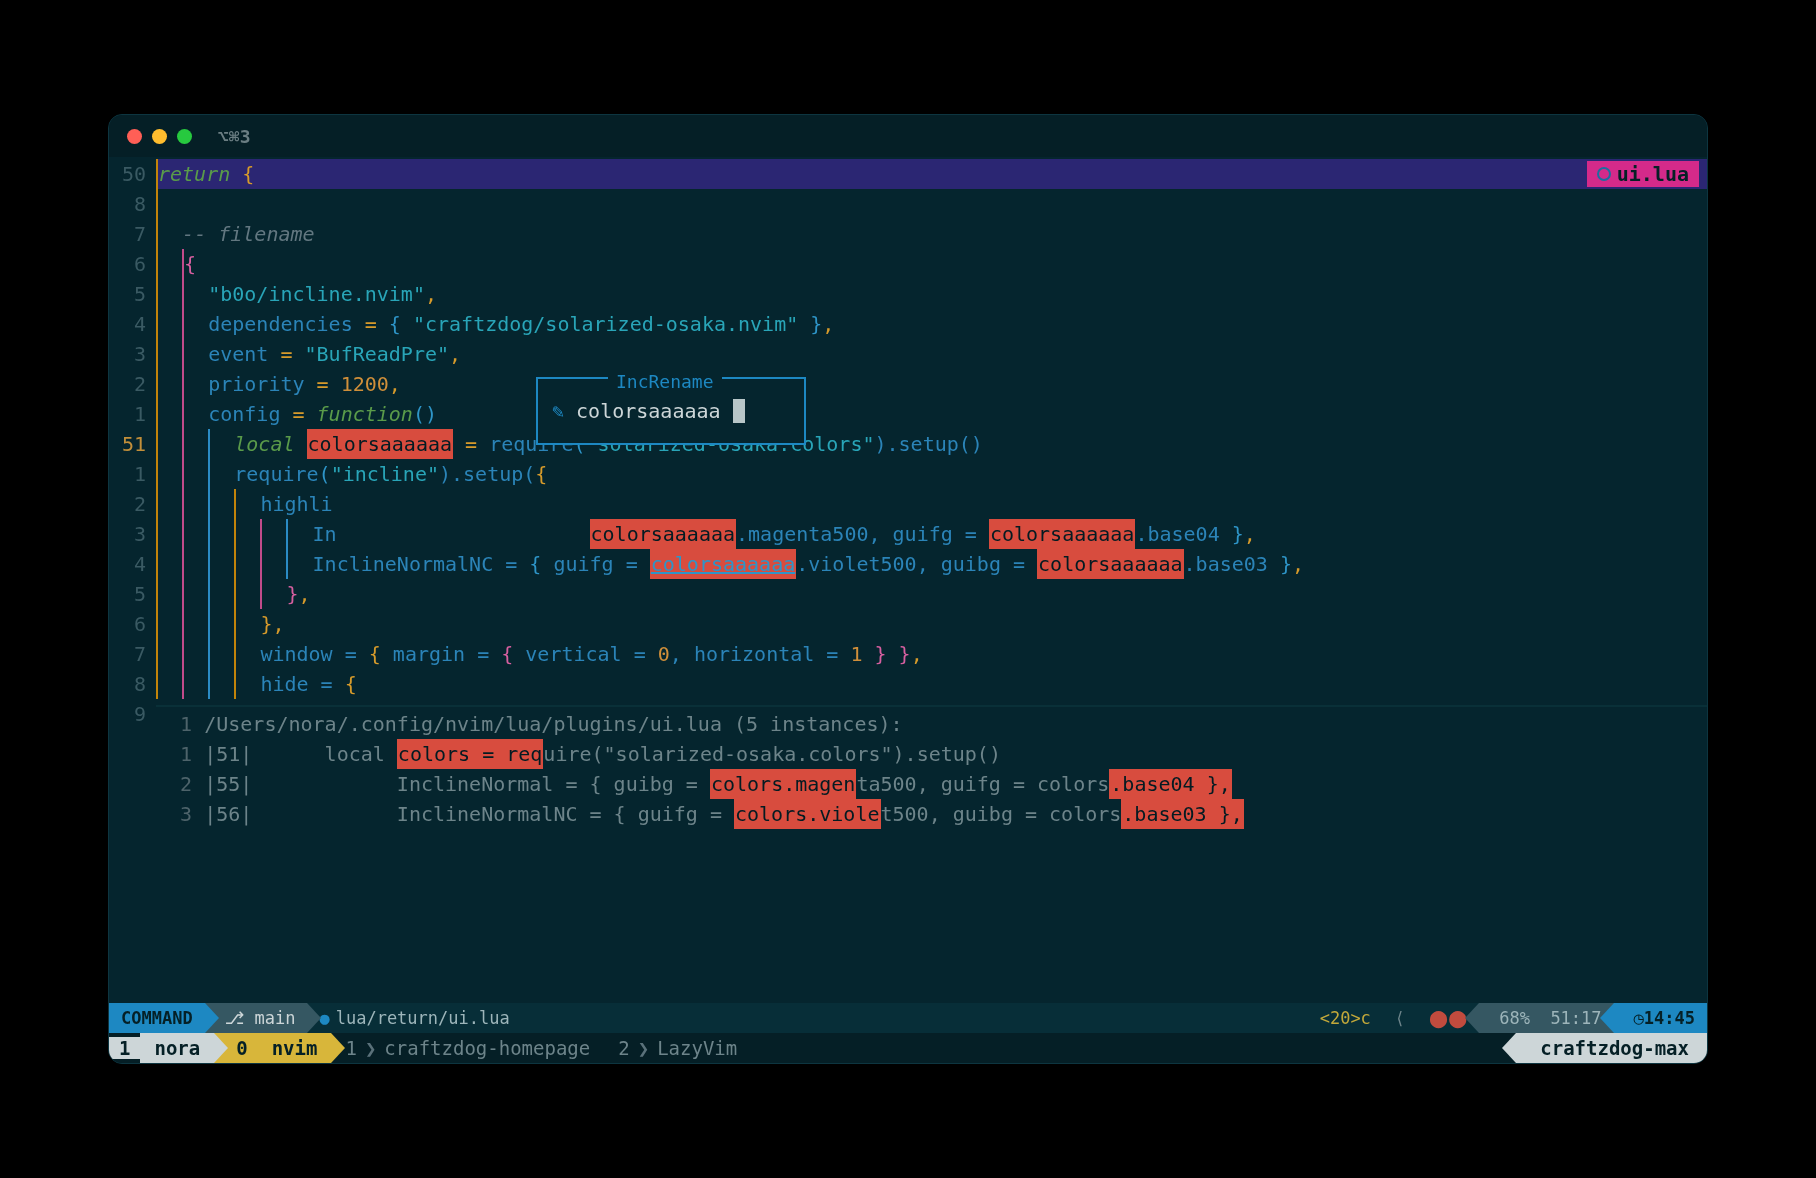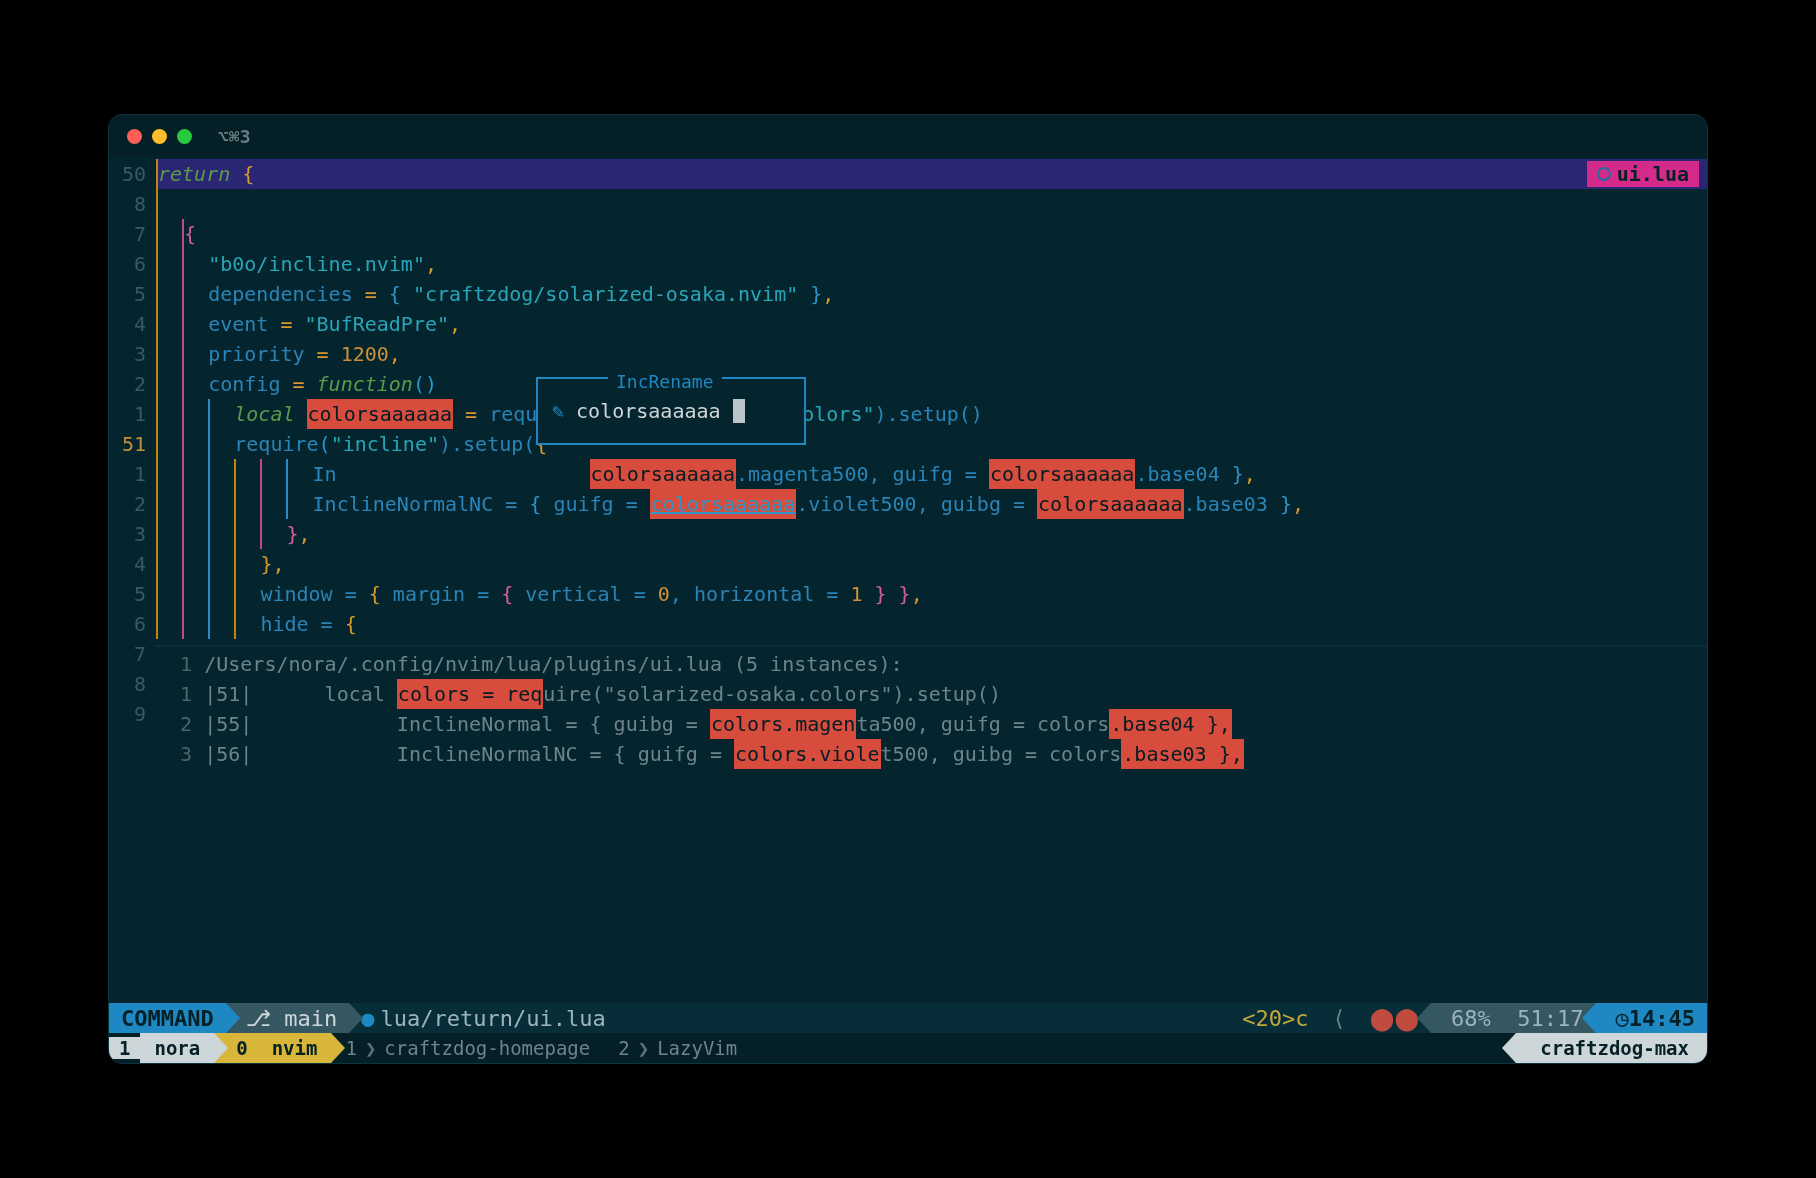--- a/index.html
+++ b/index.html
@@ -62,21 +62,21 @@
 }
 .rename-title { position:absolute; top:-12px; left:70px; background:#05252e; color:#1d88c2; padding:0 8px; font-size:18px; }
 .rename-line { display:flex; align-items:center; gap:12px; height:100%; padding:0 14px; color:#cdd6d8; }
 .rename-line .cursor { width:12px; height:24px; background:#b8c6c8; display:inline-block; }
 .pen-icon{color:#1d88c2; font-size:20px;}
 .qf-sep { height:2px; background:#093038; margin:6px 0 2px 0; }
 .qf { color:#6d848a; }
 .qf .qfnum{color:#4d636a;}
 .i{}
 .status1 {
-  height:30px; background:#072e38; display:flex; align-items:center; font-size:22px; color:#9db5ba;
+  height:30px; background:#072e38; display:flex; align-items:center; font-size:17px; color:#9db5ba;
 }
 .seg{display:flex;align-items:center;height:100%;padding:0 12px;position:relative;}
 .seg-mode{background:#1d88c2;color:#052026;font-weight:700;}
 .arrow-r::after{content:'';position:absolute;right:-14px;top:0;border-top:15px solid transparent;border-bottom:15px solid transparent;border-left:14px solid var(--bg);z-index:1;}
 .arrow-l::before{content:'';position:absolute;left:-14px;top:0;border-top:15px solid transparent;border-bottom:15px solid transparent;border-right:14px solid var(--bg);z-index:1;}
 .seg-branch{background:#355762;--bg:#355762;color:#cdd6d8;padding-left:20px;}
 .seg-file{background:#072e38;--bg:#072e38;}
 .seg-file .dot{color:#1d88c2;margin-right:6px;}
 .flex-grow{flex:1;}
 .c-count{color:#c2a83a;}
@@ -128,28 +128,30 @@
       <div>9</div>
     </div>
     <div class="code">
 
       <div class="ln hl">
         <span class="brace-col b0"></span>
         <span class="kw">return </span><span class="pun">{</span>
         <div class="pill"><span class="ring"></span><span>ui.lua</span></div>
       </div>
       <div class="ln"><span class="brace-col b0"></span></div>
+      <div class="ln"><span class="brace-col b0"></span><span class="indent">  </span><span class="comment">-- filename</span></div>
       <div class="ln"><span class="brace-col b0"></span><span class="indent">  </span><span class="brace-col b1"></span><span class="punp">{</span></div>
       <div class="ln"><span class="brace-col b0"></span><span class="indent">  </span><span class="brace-col b1"></span><span class="indent">  </span><span class="str">"b0o/incline.nvim"</span><span class="pun">,</span></div>
       <div class="ln"><span class="brace-col b0"></span><span>  </span><span class="brace-col b1"></span><span>  </span><span class="fld">dependencies </span><span class="pun">= </span><span class="punb">{ </span><span class="str">"craftzdog/solarized-osaka.nvim" </span><span class="punb">}</span><span class="pun">,</span></div>
       <div class="ln"><span class="brace-col b0"></span><span>  </span><span class="brace-col b1"></span><span>  </span><span class="fld">event </span><span class="pun">= </span><span class="str">"BufReadPre"</span><span class="pun">,</span></div>
       <div class="ln"><span class="brace-col b0"></span><span>  </span><span class="brace-col b1"></span><span>  </span><span class="fld">priority </span><span class="pun">= </span><span class="num">1200</span><span class="pun">,</span></div>
       <div class="ln"><span class="brace-col b0"></span><span>  </span><span class="brace-col b1"></span><span>  </span><span class="fld">config </span><span class="pun">= </span><span class="kw">function</span><span class="punb">()</span></div>
       <div class="ln"><span class="brace-col b0"></span><span>  </span><span class="brace-col b1"></span><span>  </span><span class="brace-col b2"></span><span>  </span><span class="kw">local </span><span class="hlvar">colorsaaaaaa</span><span class="pun"> = </span><span class="fld">require</span><span class="punb">(</span><span class="str">"solarized-osaka.colors"</span><span class="fld">).setup()</span></div>
       <div class="ln"><span class="brace-col b0"></span><span>  </span><span class="brace-col b1"></span><span>  </span><span class="brace-col b2"></span><span>  </span><span class="fld">require</span><span class="punb">(</span><span class="str">"incline"</span><span class="fld">).setup(</span><span class="pun">{</span></div>
+      <div class="ln"><span class="brace-col b0"></span><span>  </span><span class="brace-col b1"></span><span>  </span><span class="brace-col b2"></span><span>  </span><span class="brace-col b3"></span><span>  </span><span class="fld">highli</span></div>
       <div class="ln"><span class="brace-col b0"></span><span>  </span><span class="brace-col b1"></span><span>  </span><span class="brace-col b2"></span><span>  </span><span class="brace-col b3"></span><span>  </span><span class="brace-col b4"></span><span>  </span><span class="brace-col b5"></span><span>  </span><span class="fld">In</span><span>                     </span><span class="hlvar">colorsaaaaaa</span><span class="fld">.magenta500, guifg = </span><span class="hlvar">colorsaaaaaa</span><span class="fld">.base04 </span><span class="punb">}</span><span class="pun">,</span></div>
       <div class="ln"><span class="brace-col b0"></span><span>  </span><span class="brace-col b1"></span><span>  </span><span class="brace-col b2"></span><span>  </span><span class="brace-col b3"></span><span>  </span><span class="brace-col b4"></span><span>  </span><span class="brace-col b5"></span><span>  </span><span class="fld">InclineNormalNC = </span><span class="punb">{ </span><span class="fld">guifg = </span><span class="hlvar-u">colorsaaaaaa</span><span class="fld">.violet500, guibg = </span><span class="hlvar">colorsaaaaaa</span><span class="fld">.base03 </span><span class="punb">}</span><span class="pun">,</span></div>
       <div class="ln"><span class="brace-col b0"></span><span>  </span><span class="brace-col b1"></span><span>  </span><span class="brace-col b2"></span><span>  </span><span class="brace-col b3"></span><span>  </span><span class="brace-col b4"></span><span>  </span><span class="punp">}</span><span class="pun">,</span></div>
       <div class="ln"><span class="brace-col b0"></span><span>  </span><span class="brace-col b1"></span><span>  </span><span class="brace-col b2"></span><span>  </span><span class="brace-col b3"></span><span>  </span><span class="pun">}</span><span class="pun">,</span></div>
       <div class="ln"><span class="brace-col b0"></span><span>  </span><span class="brace-col b1"></span><span>  </span><span class="brace-col b2"></span><span>  </span><span class="brace-col b3"></span><span>  </span><span class="fld">window = </span><span class="pun">{ </span><span class="fld">margin = </span><span class="punp">{ </span><span class="fld">vertical = </span><span class="num">0</span><span class="fld">, horizontal = </span><span class="num">1</span><span class="punp"> } }</span><span class="pun">,</span></div>
       <div class="ln"><span class="brace-col b0"></span><span>  </span><span class="brace-col b1"></span><span>  </span><span class="brace-col b2"></span><span>  </span><span class="brace-col b3"></span><span>  </span><span class="fld">hide = </span><span class="pun">{</span></div>
 
       <div class="rename-box">
         <div class="rename-title">IncRename</div>
         <div class="rename-line">

